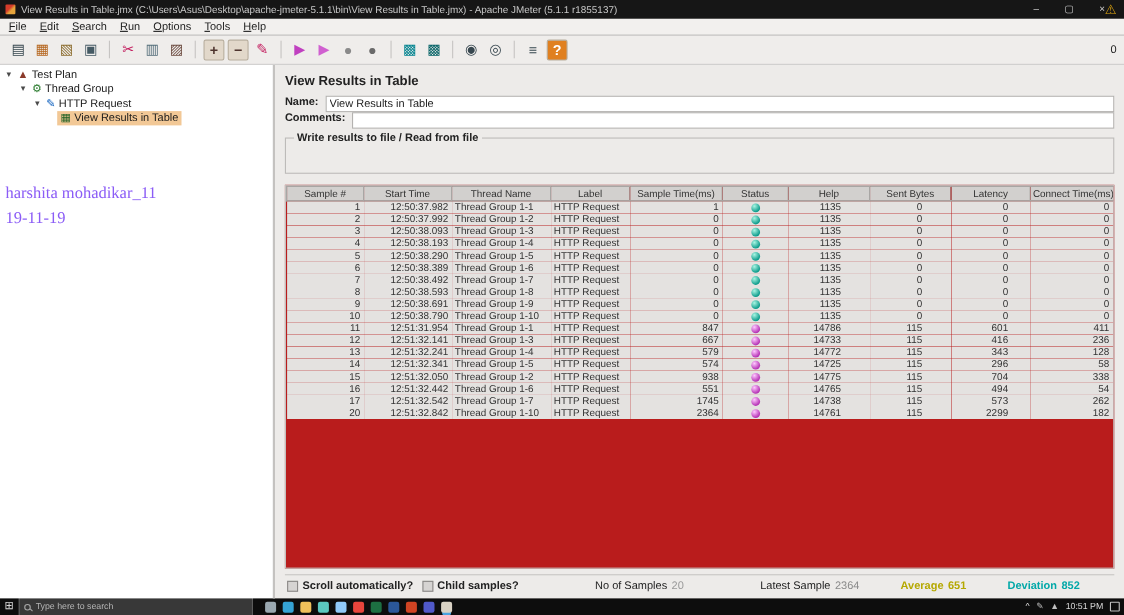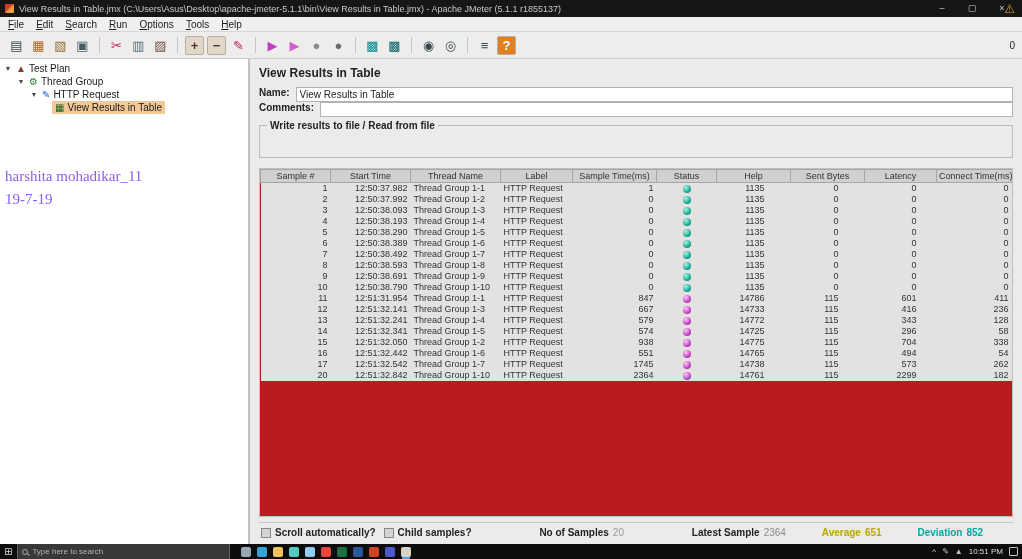--- a/index.html
+++ b/index.html
@@ -63,21 +63,21 @@
   td.c-thread,td.c-label { text-align:left; }
   td.c-status { text-align:center; }
   .status-dot { width:8px; height:8px; border-radius:50%; display:inline-block; vertical-align:middle; }
   .status-dot.success { background:radial-gradient(circle at 35% 30%,#a8f5e2,#0a9a8a 72%); }
   .status-dot.warning { background:radial-gradient(circle at 35% 30%,#ffc8ff,#b430b4 72%); }
 
   
   .panel-footer { display:flex; align-items:center; gap:8px; font-size:10px; margin-top:5px; border-top:1px solid #c8c6c4; padding:4px 2px 2px; color:#222; }
   .foot-check { display:flex; align-items:center; gap:4px; font-weight:bold; }
   .stat { display:flex; gap:4px; white-space:nowrap; }
-  .stat b { font-weight:bold;padding-left:32px; }
+  .stat b { font-weight:normal;padding-left:32px; }
   .val-dim { color:#9a9a9a; }
   .val-latest { color:#8a8a8a; }
   .stat-average { color:#b5a800; font-weight:bold; }
   .stat-deviation { color:#00a8a8; font-weight:bold; }
   .spacer { flex:1; }
 
   
   .taskbar { height:15px; background:#0d0d0d; display:flex; align-items:center; color:#c8c8c8; font-size:9px; padding:0 4px; gap:5px; }
   .start-btn { color:#d8d8d8; font-size:10px; line-height:15px; }
   .search-box { width:213px; height:28px; background:#383838; border:1px solid #5c5c5c; color:#b4b4b4; font-size:8px; display:flex; align-items:center; gap:4px; padding:0 4px; white-space:nowrap; overflow:hidden; }
@@ -183,21 +183,21 @@
           <div class="tree-row selected" style="padding-left: 42px;">
             <span class="tree-arrow"></span>
             <span class="node-box">
               <span class="tree-ico" style="color: rgb(27, 94, 32);">▦</span>
               <span>View Results in Table</span>
             </span>
           </div>
         </div>
       <div class="overlay-note">
         <div>harshita mohadikar_11</div>
-        <div>19-7-19</div>
+        <div>19-11-19</div>
       </div>
     </div>
 
     <div class="main-panel">
       <div class="main-title">View Results in Table</div>
 
       <div class="field-row">
         <span class="field-label">Name:</span>
         <input class="text-input" value="View Results in Table" style="">
       </div>

